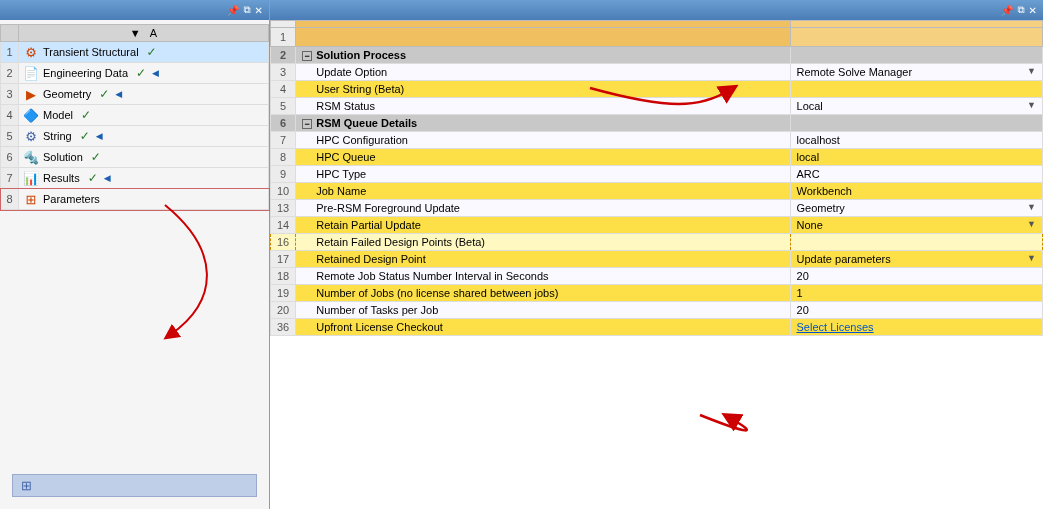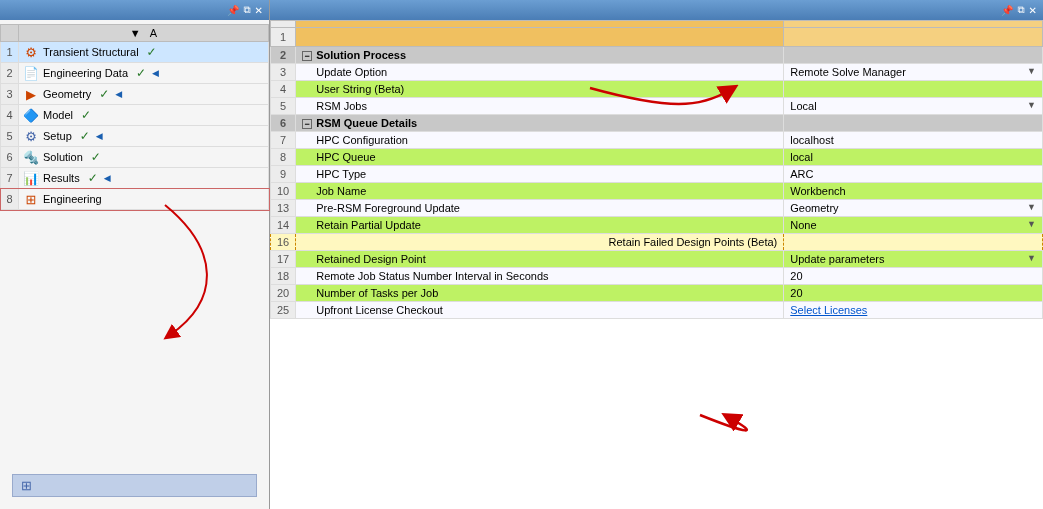--- a/index.html
+++ b/index.html
@@ -134,21 +134,21 @@
     }
     .props-table th.col-a {
       background: #f0c060;
     }
     .props-table th.col-b {
       background: #f5d080;
     }
     .props-table td {
       border: 1px solid #ddd;
       padding: 2px 6px;
-      background: #bef264;
+      background: #fde047;
     }
     .props-table tr:nth-child(even) td {
       background: #f9f9ff;
     }
     .row-num-r {
       text-align: center;
       color: #555;
       width: 22px;
       background: #ececec !important;
       border: 1px solid #ddd;
@@ -167,21 +167,20 @@
       font-size: 9px;
       margin-right: 4px;
       cursor: pointer;
     }
     .indented {
       padding-left: 20px !important;
     }
     .highlighted-row td {
       background: #fff8c0 !important;
       border: 1px dashed #cc8800 !important;
-      text-align: right;
     }
     .link-text {
       color: #0055cc;
       text-decoration: underline;
       cursor: pointer;
     }
     .dropdown-arrow {
       float: right;
       color: #555;
     }
@@ -287,21 +286,21 @@
                   <span>Model</span>
                   <span class="check-mark" style="margin-left: 4px;">✓</span>
                 </div>
               </td>
             </tr>
             <tr>
               <td class="row-num">5</td>
               <td>
                 <div class="cell-name">
                   <span class="icon-box" style="color: rgb(68, 102, 170); font-size: 13px;">⚙</span>
-                  <span>Setup</span>
+                  <span>String</span>
                   <span class="check-mark" style="margin-left: 4px;">✓</span>
                   <span class="arrow-icon" style="margin-left: 2px; font-size: 9px;">◀</span>
                 </div>
               </td>
             </tr>
             <tr>
               <td class="row-num">6</td>
               <td>
                 <div class="cell-name">
                   <span class="icon-box" style="color: rgb(68, 102, 170); font-size: 13px;">🔩</span>
@@ -319,21 +318,21 @@
                   <span class="check-mark" style="margin-left: 4px;">✓</span>
                   <span class="arrow-icon" style="margin-left: 2px; font-size: 9px;">◀</span>
                 </div>
               </td>
             </tr>
             <tr style="outline: rgb(204, 102, 102) solid 1px;">
               <td class="row-num">8</td>
               <td>
                 <div class="cell-name">
                   <span class="icon-box" style="color: rgb(204, 68, 0); font-size: 13px;">⊞</span>
-                  <span>Engineering</span>
+                  <span>Parameters</span>
                 </div>
               </td>
             </tr>
           </tbody>
       </table>
     </div>
     <div class="label-below"></div>
     <div style="margin: 4px 6px 8px 6px;">
       <div class="param-set-bar">
         <span style="color:#4466aa; font-size:13px;">⊞</span>
@@ -388,21 +387,21 @@
               <td class="indented">Update Option</td>
               <td>Remote Solve Manager<span class="dropdown-arrow" style="font-size: 9px;">▼</span></td>
             </tr>
             <tr>
               <td class="row-num-r">4</td>
               <td class="indented">User String (Beta)</td>
               <td></td>
             </tr>
             <tr>
               <td class="row-num-r">5</td>
-              <td class="indented">RSM Jobs</td>
+              <td class="indented">RSM Status</td>
               <td>Local<span class="dropdown-arrow" style="font-size: 9px;">▼</span></td>
             </tr>
             <tr class="section-header">
               <td class="row-num-r">6</td>
               <td><span class="section-icon">−</span>RSM Queue Details</td>
               <td></td>
             </tr>
             <tr>
               <td class="row-num-r">7</td>
               <td class="indented">HPC Configuration</td>
@@ -442,26 +441,31 @@
               <td class="row-num-r">17</td>
               <td class="indented">Retained Design Point</td>
               <td>Update parameters<span class="dropdown-arrow" style="font-size: 9px;">▼</span></td>
             </tr>
             <tr>
               <td class="row-num-r">18</td>
               <td class="indented">Remote Job Status Number Interval in Seconds</td>
               <td>20</td>
             </tr>
             <tr>
+              <td class="row-num-r">19</td>
+              <td class="indented">Number of Jobs (no license shared between jobs)</td>
+              <td>1</td>
+            </tr>
+            <tr>
               <td class="row-num-r">20</td>
               <td class="indented">Number of Tasks per Job</td>
               <td>20</td>
             </tr>
             <tr>
-              <td class="row-num-r">25</td>
+              <td class="row-num-r">36</td>
               <td class="indented">Upfront License Checkout</td>
               <td><span class="link-text">Select Licenses</span></td>
             </tr>
           </tbody>
       </table>
     </div>
     <svg class="right-arrows">
       <defs>
         <marker id="arrowhead-right1" markerWidth="8" markerHeight="8" refX="4" refY="4" orient="auto">
           <path d="M0,0 L8,4 L0,8 Z" fill="#cc0000"></path>

